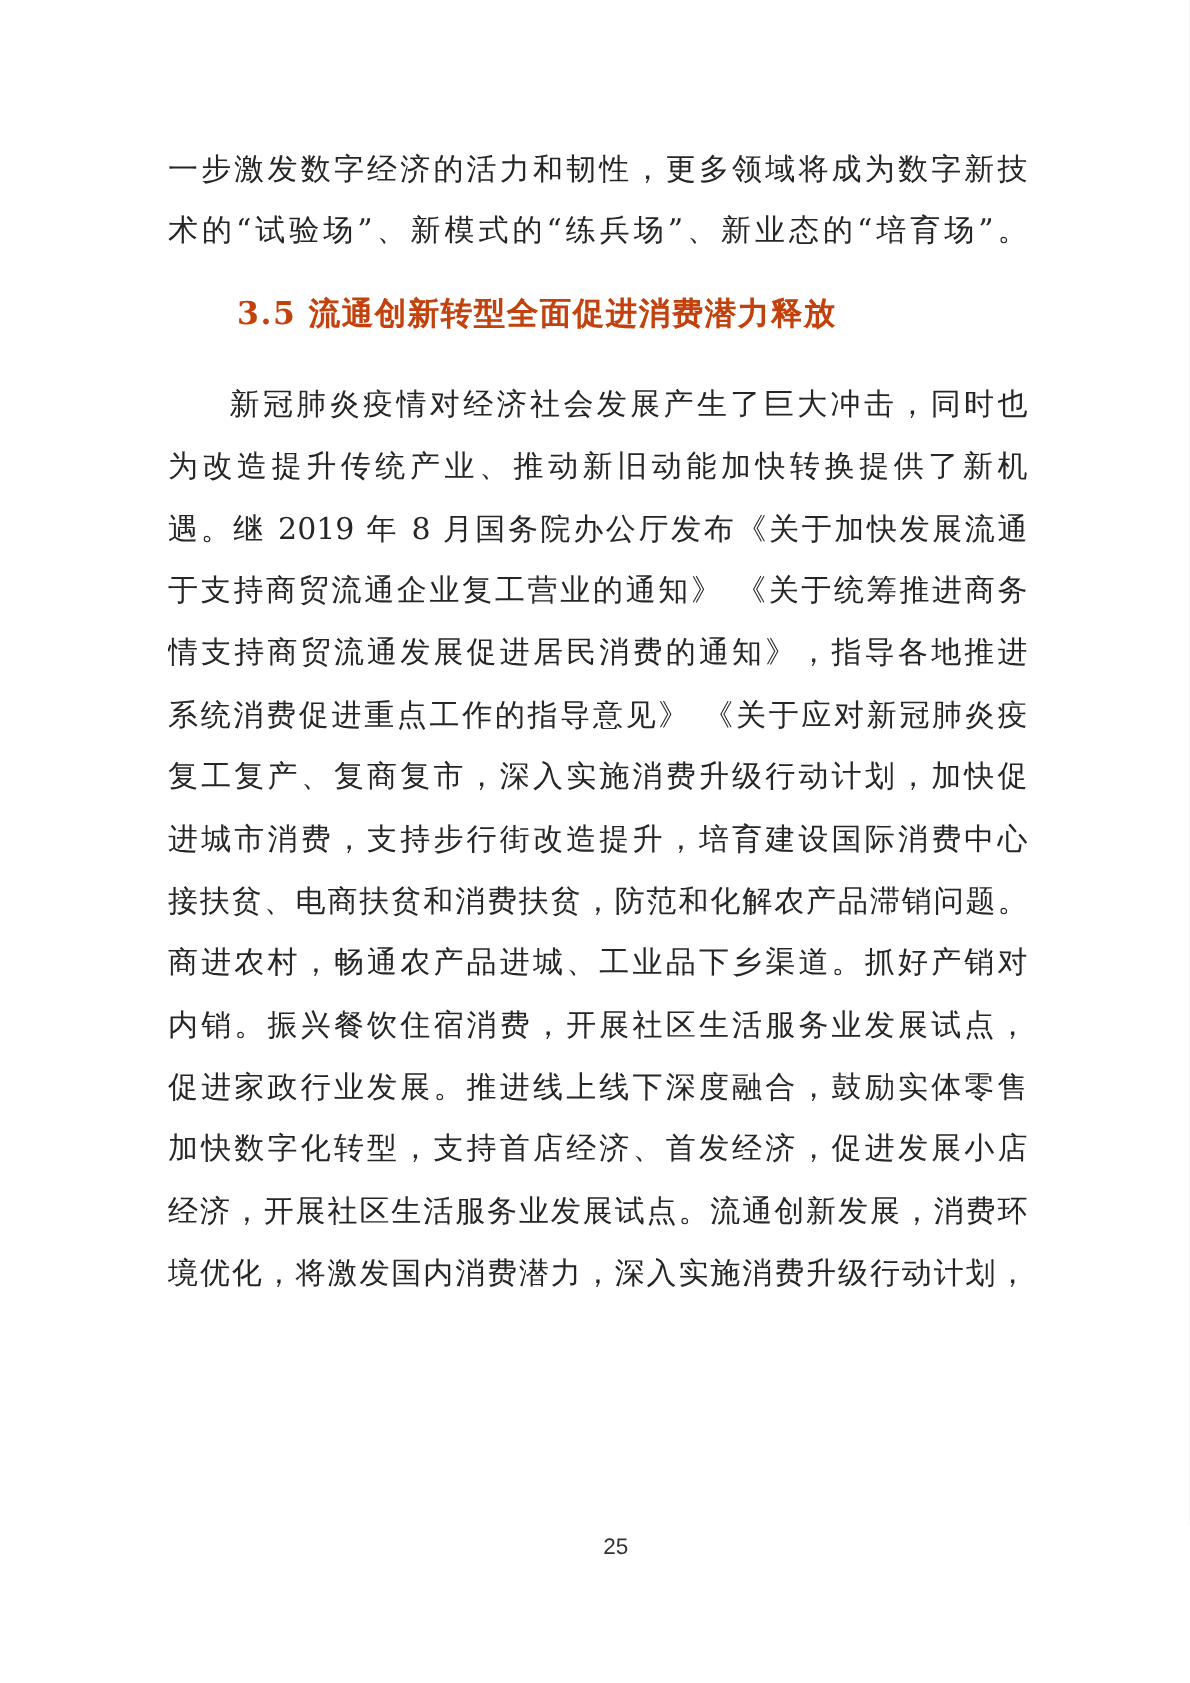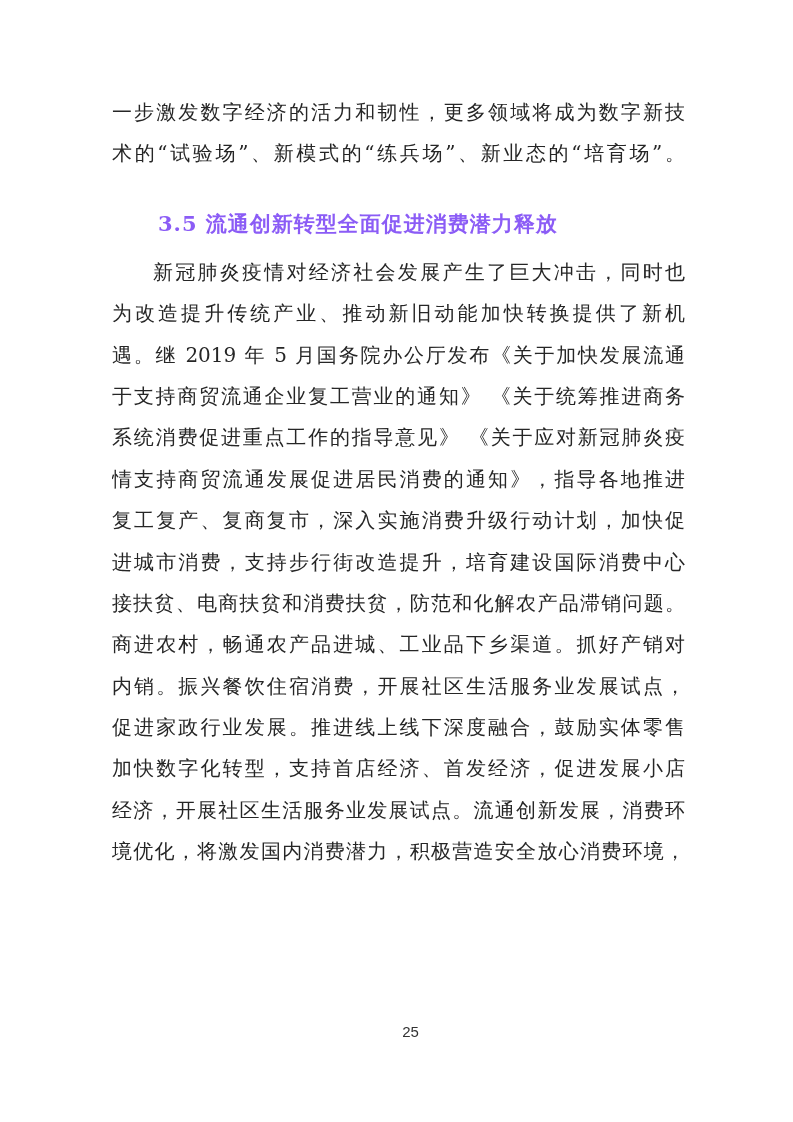--- a/index.html
+++ b/index.html
@@ -34,31 +34,31 @@
     text-align: justify;
     text-align-last: justify;
     text-justify: inter-character;
     overflow: hidden;
     height: 41.4px;
   }
   .line.indent {
     text-indent: 41px;
   }
   .heading {
-    margin: 28px 0 0 0;
+    margin: 13px 0 0 0;
     padding-left: 46px;
     font-size: 21px;
     font-weight: bold;
     line-height: 41px;
-    color: #8b5cf6;
+    color: #c2410c;
     letter-spacing: 1px;
     white-space: nowrap;
   }
   .body-para {
-    margin-top: 8px;
+    margin-top: 20px;
   }
   .page-number {
     position: absolute;
     top: 1022px;
     left: 0;
     width: 100%;
     text-align: center;
     font-size: 15px;
     line-height: 20px;
     color: #333333;
@@ -74,31 +74,31 @@
     <div class="para">
       <div class="line">一步激发数字经济的活力和韧性，更多领域将成为数字新技</div>
       <div class="line">术的“试验场”、新模式的“练兵场”、新业态的“培育场”。</div>
     </div>
 
     <h2 class="heading">3.5 流通创新转型全面促进消费潜力释放</h2>
 
     <div class="para body-para">
       <div class="line indent">新冠肺炎疫情对经济社会发展产生了巨大冲击，同时也</div>
       <div class="line">为改造提升传统产业、推动新旧动能加快转换提供了新机</div>
-      <div class="line">遇。继 2019 年 5 月国务院办公厅发布《关于加快发展流通</div>
+      <div class="line">遇。继 2019 年 8 月国务院办公厅发布《关于加快发展流通</div>
       <div class="line">于支持商贸流通企业复工营业的通知》 《关于统筹推进商务</div>
+      <div class="line">情支持商贸流通发展促进居民消费的通知》，指导各地推进</div>
       <div class="line">系统消费促进重点工作的指导意见》 《关于应对新冠肺炎疫</div>
-      <div class="line">情支持商贸流通发展促进居民消费的通知》，指导各地推进</div>
       <div class="line">复工复产、复商复市，深入实施消费升级行动计划，加快促</div>
       <div class="line">进城市消费，支持步行街改造提升，培育建设国际消费中心</div>
       <div class="line">接扶贫、电商扶贫和消费扶贫，防范和化解农产品滞销问题。</div>
       <div class="line">商进农村，畅通农产品进城、工业品下乡渠道。抓好产销对</div>
       <div class="line">内销。振兴餐饮住宿消费，开展社区生活服务业发展试点，</div>
       <div class="line">促进家政行业发展。推进线上线下深度融合，鼓励实体零售</div>
       <div class="line">加快数字化转型，支持首店经济、首发经济，促进发展小店</div>
       <div class="line">经济，开展社区生活服务业发展试点。流通创新发展，消费环</div>
-      <div class="line">境优化，将激发国内消费潜力，积极营造安全放心消费环境，</div>
+      <div class="line">境优化，将激发国内消费潜力，深入实施消费升级行动计划，</div>
     </div>
 
   </div>
 
   <div class="page-number">25</div>
 </div>
 
 </body></html>

